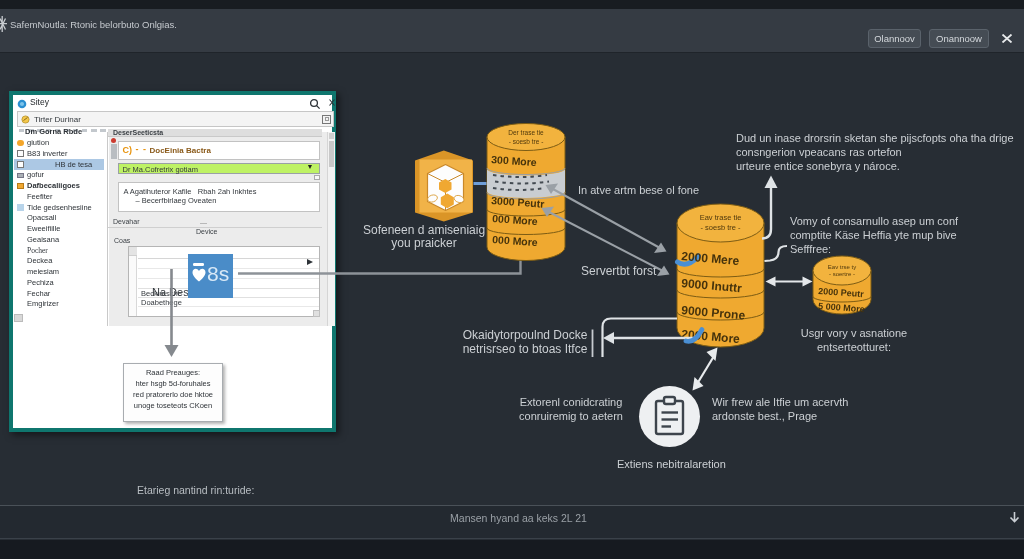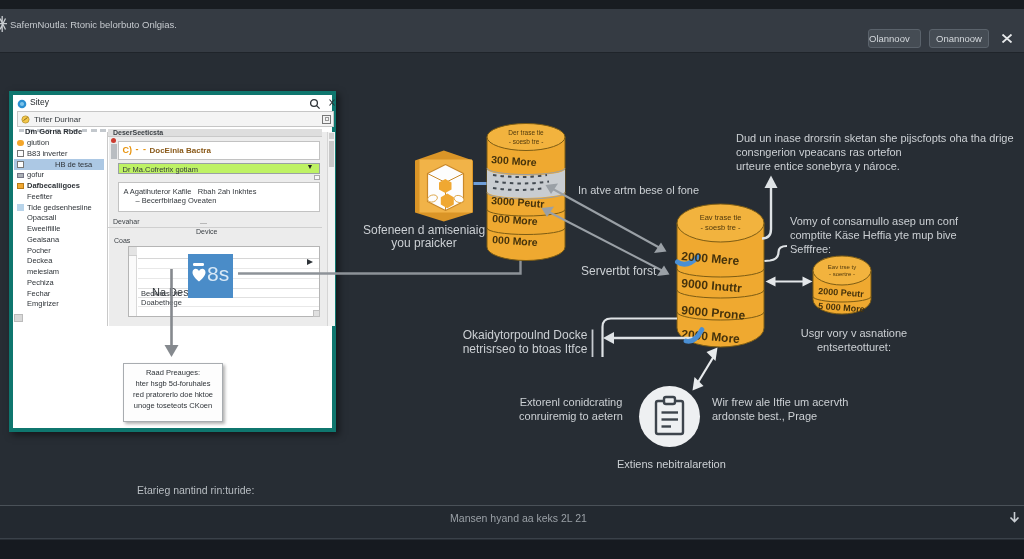--- a/index.html
+++ b/index.html
@@ -10,21 +10,21 @@
 </style>
 </head>
 <body>
 
 <div class="abs" style="left:0;top:0;width:1024px;height:9px;background:#181c21;"></div>
 <div class="abs" style="left:0;top:9px;width:1024px;height:44px;background:#353b43;border-bottom:1px solid #1f242a;"></div>
 <svg class="abs" style="left:0;top:16px;" width="8" height="16" viewBox="0 0 8 16">
   <path d="M2.2 0 V16 M-2 7.6 H7 M0 2.5 L5.5 13.5 M5.5 2.5 L0 13.5" stroke="#c8ccd0" stroke-width="1.3" fill="none"></path>
 </svg>
 <div class="abs" style="left:10px;top:18.5px;font-size:9.5px;color:#c6cacf;">SafemNoutla: Rtonic belorbuto Onlgias.</div>
-<div class="abs" style="left:868px;top:29px;width:53px;height:19px;background:#454c54;border:1px solid #5a626b;border-radius:3px;color:#d4d8dc;font-size:9.5px;text-align:left;line-height:18px;">Olannoov</div>
+<div class="abs" style="left:868px;top:29px;width:53px;height:19px;background:#454c54;border:1px solid #5a626b;border-radius:3px;color:#d4d8dc;font-size:9.5px;text-align:center;line-height:18px;">Olannoov</div>
 <div class="abs" style="left:929px;top:29px;width:60px;height:19px;background:#454c54;border:1px solid #5a626b;border-radius:3px;color:#d4d8dc;font-size:9.5px;text-align:center;line-height:18px;">Onannoow</div>
 <svg class="abs" style="left:1001px;top:34px;" width="12" height="9" viewBox="0 0 12 9">
   <path d="M1.5 0.5 L10.5 8.5 M10.5 0.5 L1.5 8.5" stroke="#e8eaec" stroke-width="1.8" fill="none"></path>
 </svg>
 
 <div class="abs" style="left:0;top:505px;width:1024px;height:34px;background:#232930;border-top:1px solid #4a5158;border-bottom:1px solid #3a4149;"></div>
 <div class="abs" style="left:0;top:512px;width:1020px;text-align:center;font-size:10.5px;color:#9aa0a6;padding-left:17px;">Mansen hyand aa keks 2L 21</div>
 <svg class="abs" style="left:1007px;top:511px;" width="15" height="14" viewBox="0 0 15 14">
   <path d="M7.5 1 V10 M3.5 6.5 L7.5 10.5 L11.5 6.5" stroke="#c9ced3" stroke-width="1.6" fill="none"></path>
 </svg>
@@ -90,21 +90,21 @@
     <div class="abs" style="left: 17px; width: 6.5px; background: rgb(170, 176, 182); border: 1px solid rgb(119, 119, 136); height: 5px; top: 172.7px;"></div>
     <div class="abs" style="left: 27px; top: 170.3px; font-size: 7.5px; line-height: 10px; color: rgb(46, 51, 56);">gofur</div>
     <div class="abs" style="left: 17px; top: 182.65px; width: 6.5px; height: 6.5px; background: rgb(240, 168, 50); border: 1px solid rgb(184, 122, 24);"></div>
     <div class="abs" style="left: 27px; top: 181.05px; font-size: 7.5px; line-height: 10px; color: rgb(46, 51, 56); font-weight: bold;">Dafbecaliigoes</div>
     <div class="abs" style="left: 27px; top: 191.8px; font-size: 7.5px; line-height: 10px; color: rgb(46, 51, 56);">Feefiter</div>
     <div class="abs" style="left: 17px; top: 204.15px; width: 6.5px; height: 6.5px; background: rgb(184, 212, 234);"></div>
     <div class="abs" style="left: 27px; top: 202.55px; font-size: 7.5px; line-height: 10px; color: rgb(46, 51, 56);">Tide gedsenhesiine</div>
     <div class="abs" style="left: 27px; top: 213.3px; font-size: 7.5px; line-height: 10px; color: rgb(46, 51, 56);">Opacsall</div>
     <div class="abs" style="left: 27px; top: 224.05px; font-size: 7.5px; line-height: 10px; color: rgb(46, 51, 56);">Eweeifiille</div>
     <div class="abs" style="left: 27px; top: 234.8px; font-size: 7.5px; line-height: 10px; color: rgb(46, 51, 56);">Geaisana</div>
-    <div class="abs" style="left: 27px; top: 245.55px; font-size: 7.5px; line-height: 10px; color: rgb(46, 51, 56);">Pocher</div>
+    <div class="abs" style="left: 27px; top: 245.55px; font-size: 7.5px; line-height: 10px; color: rgb(46, 51, 56); font-family: Liberation Serif, serif;">Pocher</div>
     <div class="abs" style="left: 27px; top: 256.3px; font-size: 7.5px; line-height: 10px; color: rgb(46, 51, 56);">Deckea</div>
     <div class="abs" style="left: 27px; top: 267.05px; font-size: 7.5px; line-height: 10px; color: rgb(46, 51, 56);">meiesiam</div>
     <div class="abs" style="left: 27px; top: 277.8px; font-size: 7.5px; line-height: 10px; color: rgb(46, 51, 56);">Pechiza</div>
     <div class="abs" style="left: 27px; top: 288.55px; font-size: 7.5px; line-height: 10px; color: rgb(46, 51, 56);">Fechar</div>
     <div class="abs" style="left: 27px; top: 299.3px; font-size: 7.5px; line-height: 10px; color: rgb(46, 51, 56);">Emgirizer</div>
     <div class="abs" style="left: 14px; top: 314px; width: 9px; height: 8px; background: rgb(216, 216, 216); border: 1px solid rgb(187, 187, 187);"></div>
   </div>
 
 <div class="abs" style="left:108px;top:128.5px;width:214px;height:8px;background:#dedede;border-bottom:1px solid #c9c9c9;"></div>
 <div class="abs" style="left:113px;top:128.5px;font-size:7px;font-weight:bold;color:#3a3f44;">DeserSeeticsta</div>

